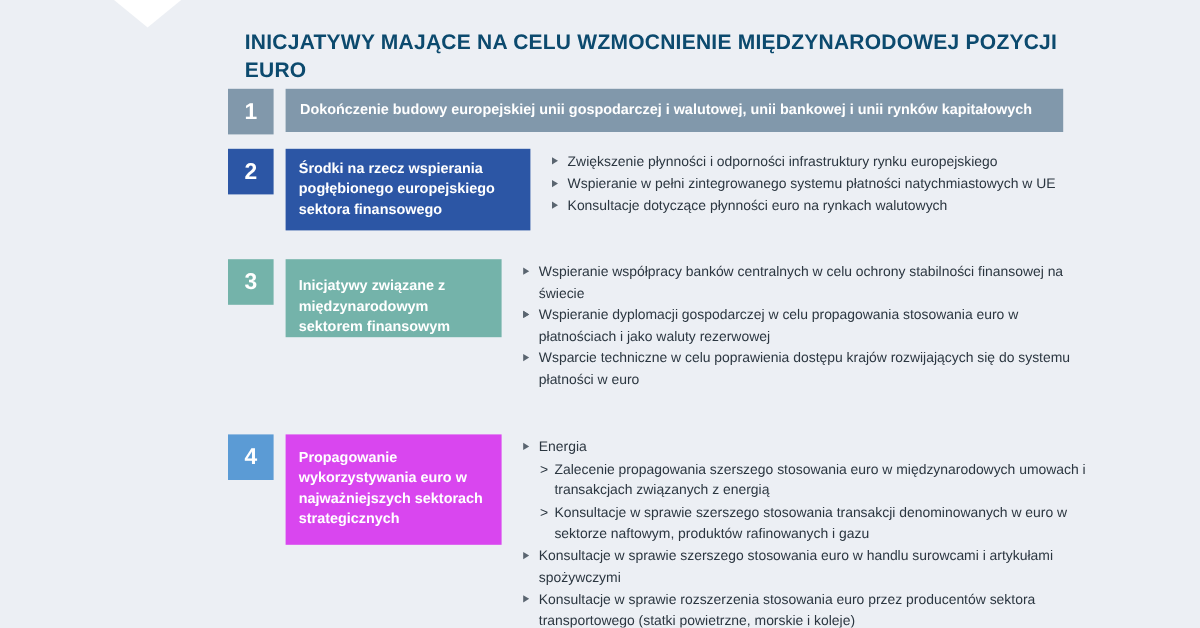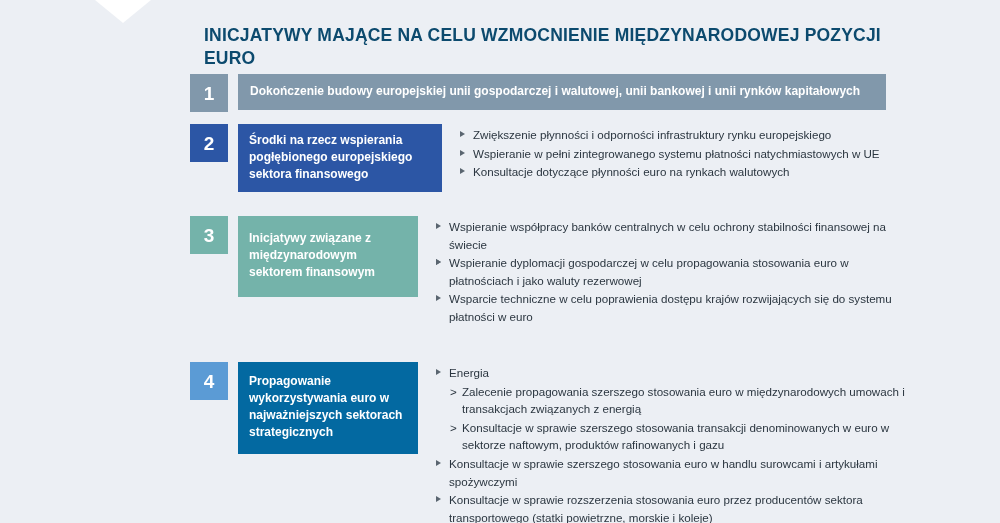--- a/index.html
+++ b/index.html
@@ -92,29 +92,29 @@
     background: #2c56a5;
   }
 
   
   #item-3 { top: 216px; }
   #item-3 .badge { background: #74b3aa; }
   #item-3 .label-box {
     width: 180px;
     background: #74b3aa;
     padding-top: 14px;
-    padding-bottom: 16px;
+    padding-bottom: 0;
   }
 
   
   #item-4 { top: 362px; }
   #item-4 .badge { background: #5b9bd5; }
   #item-4 .label-box {
     width: 180px;
-    background: #0369a1;
+    background: #d946ef;
     padding-top: 11px;
     padding-bottom: 13px;
   }
 
   
   .bullets {
     margin-left: 18px;
     padding-top: 2px;
     width: 470px;
     font-size: 11.6px;

